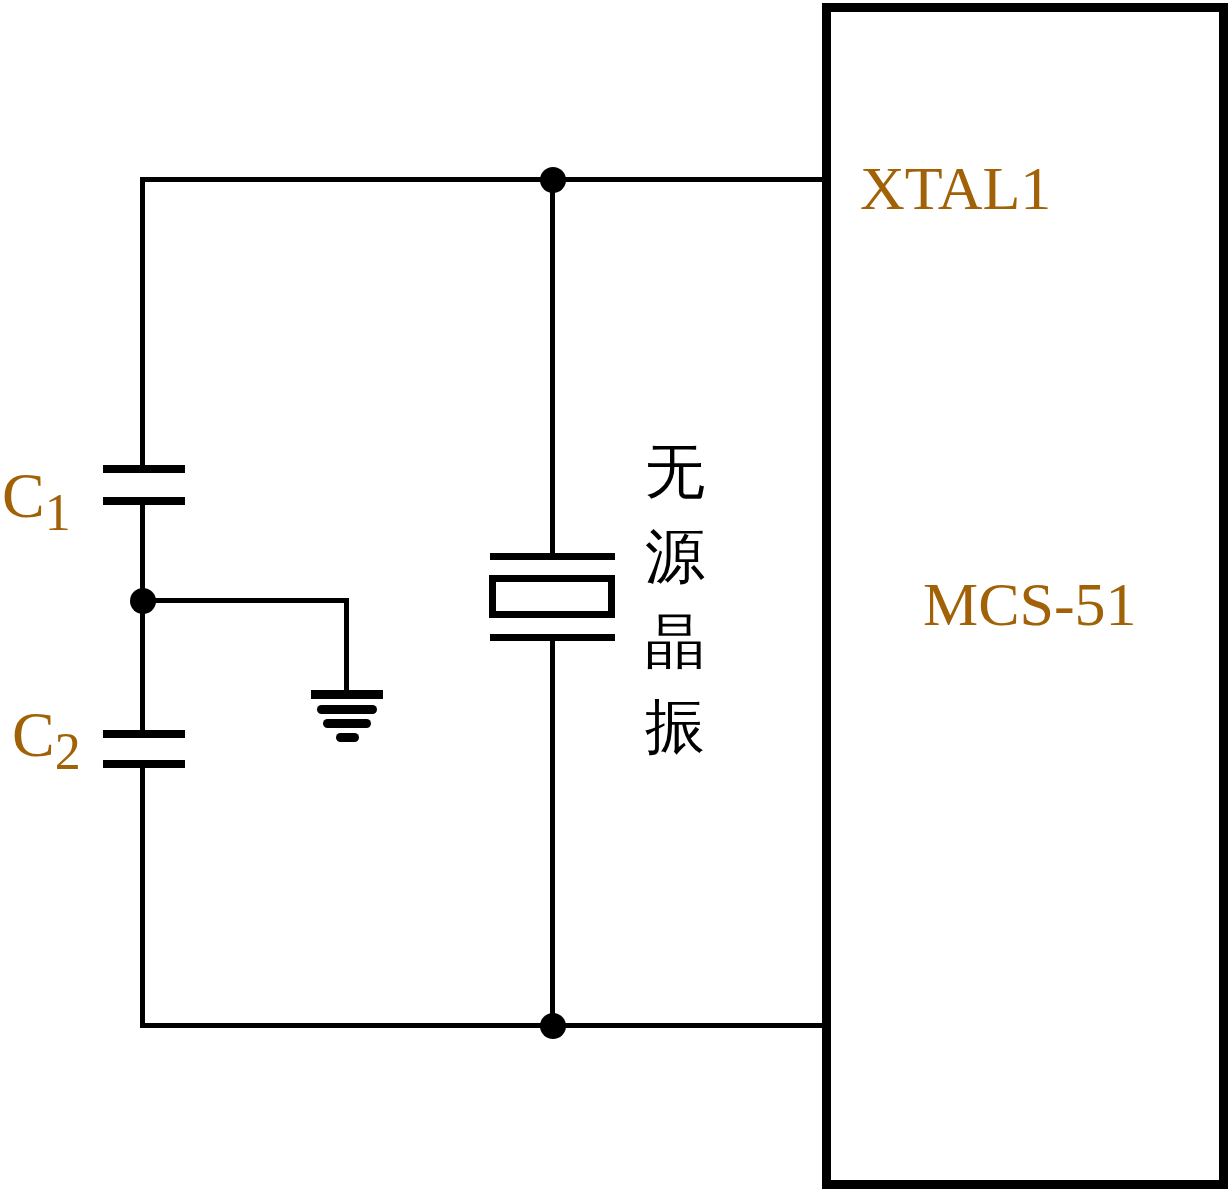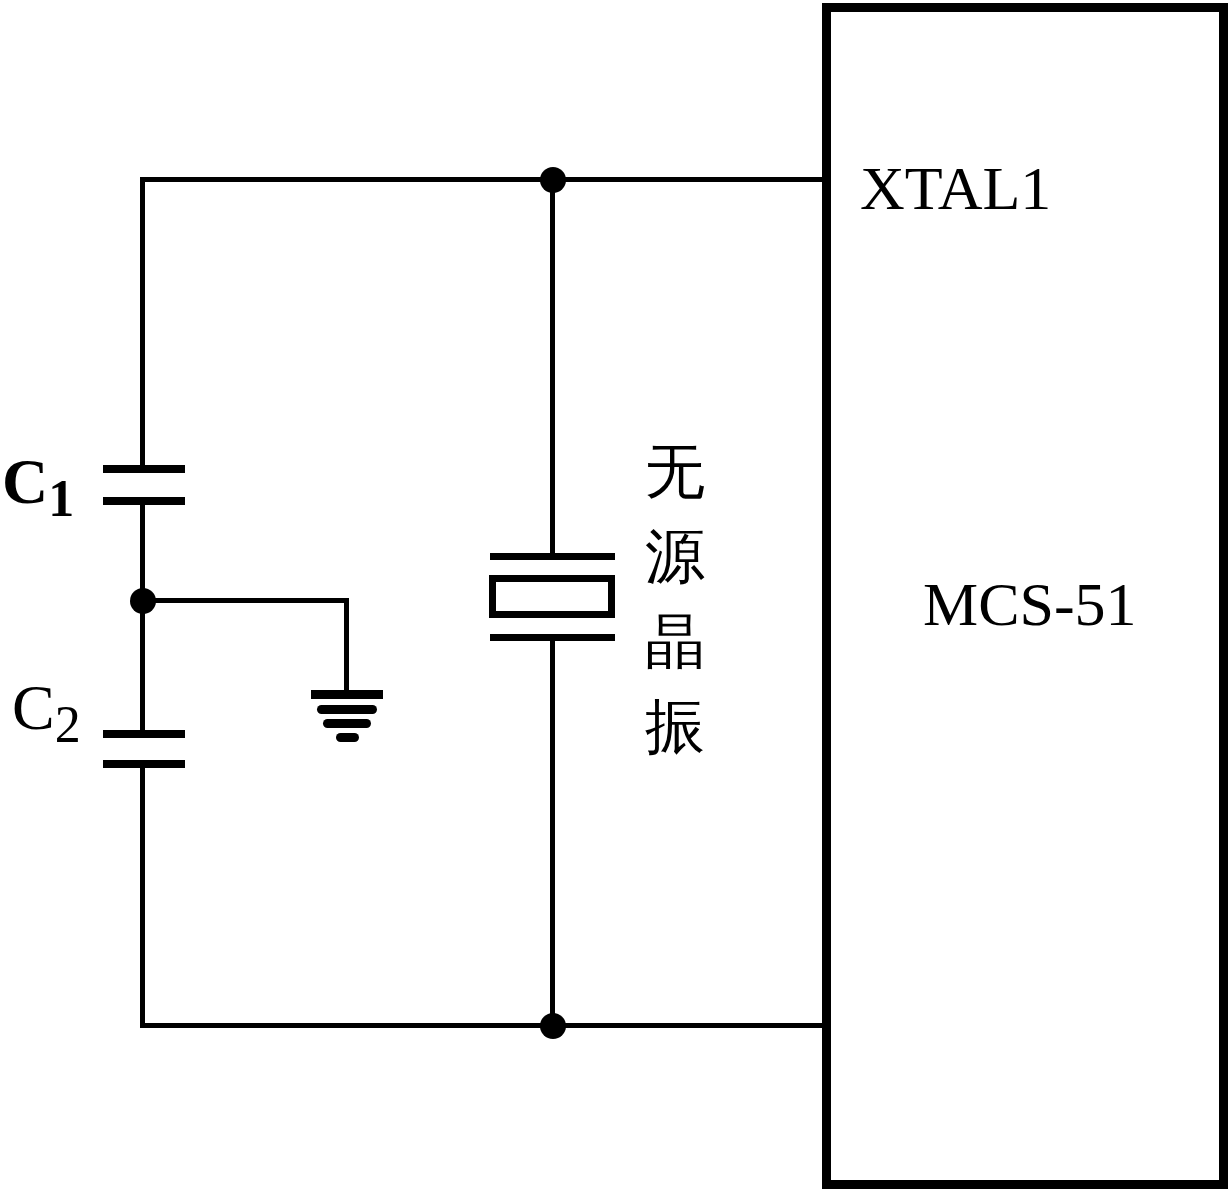--- a/index.html
+++ b/index.html
@@ -36,21 +36,21 @@
   }
   .mcu-box {
     position: absolute;
     box-sizing: border-box;
     border: 9px solid #000000;
     background: transparent;
   }
   .label {
     position: absolute;
     white-space: nowrap;
-    color: #000000;
+    color: #a16207;
     line-height: 1;
   }
   .pin-label   { font-size: 62px; }
   .mcu-label   { font-size: 62px; }
   .cap-label   { font-size: 64px; }
   .cap-sub     { font-size: 52px; position: relative; top: 13px; }
   .vtext {
     position: absolute;
     width: 64px;
     text-align: center;
@@ -78,25 +78,25 @@
 
   <div class="wire" style="left:143px; top:598px; width:206px; height:5px;"></div>
   <div class="wire" style="left:344px; top:598px; width:5px; height:93px;"></div>
 
   <div class="dot" style="left:540px; top:167px;"></div>
   <div class="dot" style="left:540px; top:1013px;"></div>
   <div class="dot" style="left:130px; top:588px;"></div>
 
   <div class="plate" style="left:103px; top:465px; width:82px; height:8px;"></div>
   <div class="plate" style="left:103px; top:497px; width:82px; height:8px;"></div>
-  <div class="label cap-label" style="left:2px; top:450px;font-weight:bold;"><span>C</span><span class="cap-sub">1</span></div>
+  <div class="label cap-label" style="left:2px; top:464px;"><span>C</span><span class="cap-sub">1</span></div>
 
   <div class="plate" style="left:103px; top:730px; width:82px; height:8px;"></div>
   <div class="plate" style="left:103px; top:760px; width:82px; height:8px;"></div>
-  <div class="label cap-label" style="left:12px; top:676px;"><span>C</span><span class="cap-sub">2</span></div>
+  <div class="label cap-label" style="left:12px; top:703px;"><span>C</span><span class="cap-sub">2</span></div>
 
   <div>
     <div class="gbar" style="left:311px; top:690px; width:72px; height:9px;"></div>
     <div class="gbar gbar-round" style="left:317px; top:705px; width:60px; height:9px;"></div>
     <div class="gbar gbar-round" style="left:323px; top:719px; width:48px; height:9px;"></div>
     <div class="gbar gbar-round" style="left:336px; top:733px; width:23px; height:9px;"></div>
   </div>
 
   <div>
     <div class="plate" style="left:490px; top:553px; width:125px; height:7px;"></div>

